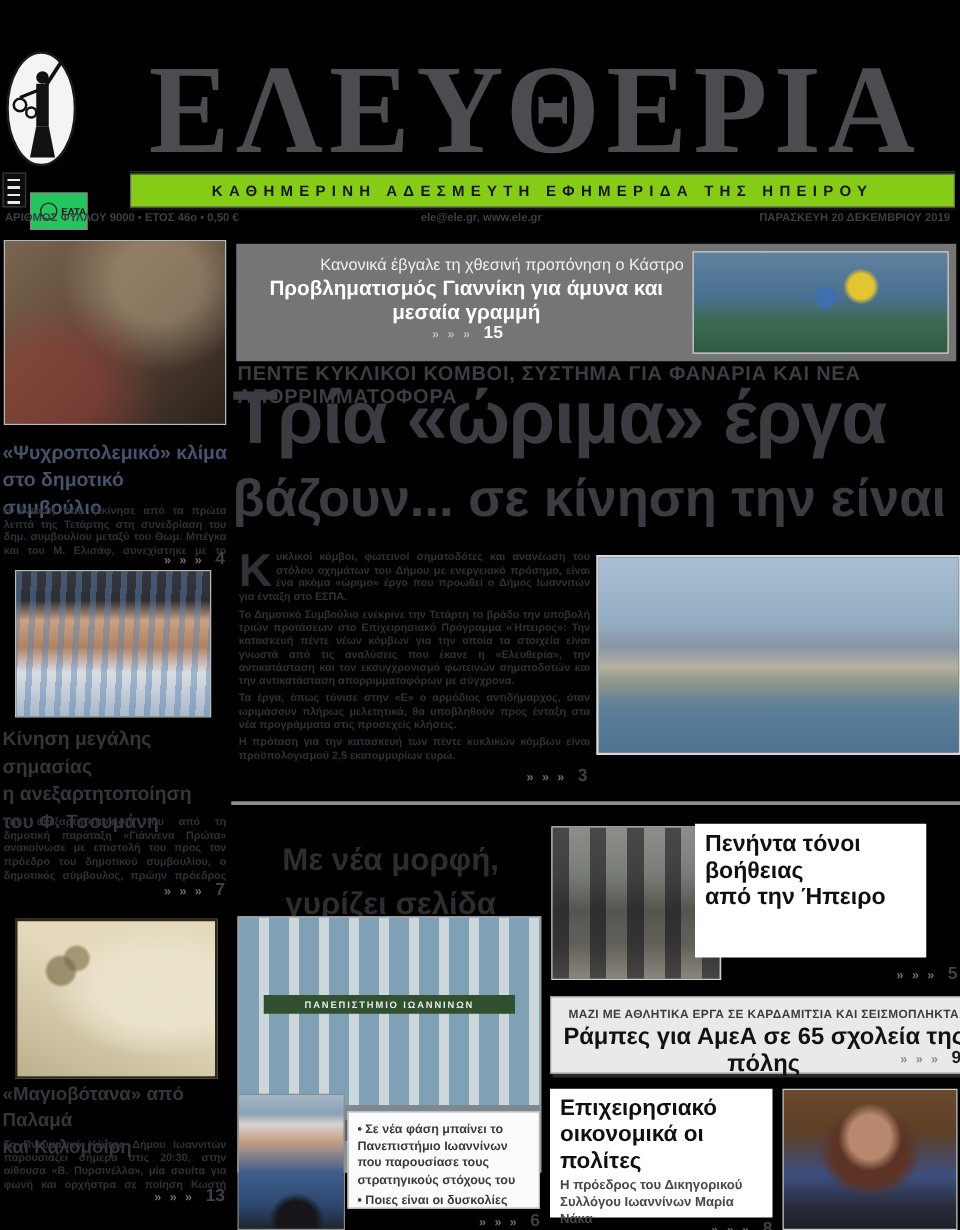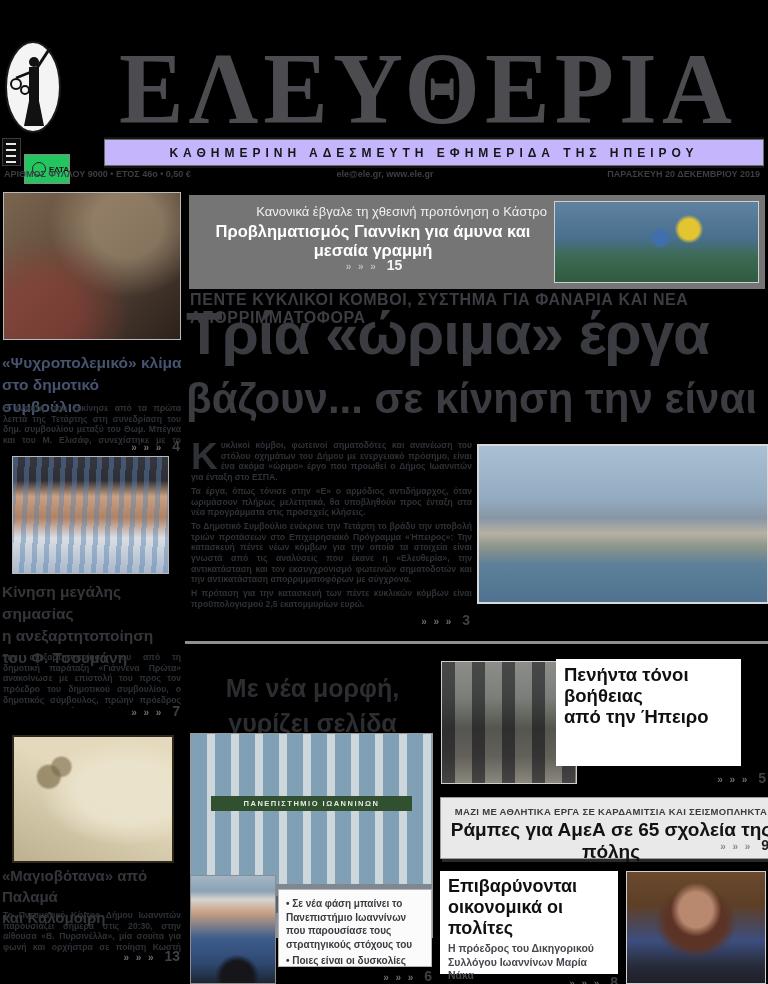--- a/index.html
+++ b/index.html
@@ -10,21 +10,21 @@
   .mast-title{left:90px;top:34px;width:676px;height:102px;text-align:center;
     font-family:"Liberation Serif",serif;font-weight:bold;font-size:94px;line-height:100px;
     color:#4c4c50;letter-spacing:5px;transform:scale(1.03,1.08);transform-origin:center top;}
   .logo{left:4px;top:40px;width:58px;height:94px;}
   .barcode{left:2px;top:138px;width:17px;height:26px;background:#0d0d0d;border:1px solid #3a3a3a;
     background-image:repeating-linear-gradient(0deg,#e8e8e8 0 2px,transparent 2px 6px);background-size:10px 100%;background-position:3px 4px;background-repeat:no-repeat;}
   .elta{left:24px;top:154px;width:44px;height:28px;background:#22c55e;border:1px solid #888;
     display:flex;align-items:center;justify-content:flex-end;gap:3px;}
   .elta-circle{width:12px;height:12px;border:1.5px solid #222;border-radius:50%;}
   .elta-label{font-size:8px;font-weight:bold;color:#111;}
-  .subbox{left:104px;top:137px;width:660px;height:27px;background:#c4b5fd;
+  .subbox{left:104px;top:137px;width:660px;height:27px;background:#84cc16;
     border-top:2px solid #141414;border-bottom:2px solid #141414;box-shadow:0 0 0 1px #6a6a6a inset;
     display:flex;align-items:center;justify-content:center;}
   .subbox span{font-size:12px;font-weight:bold;letter-spacing:5px;color:#17171a;}
   .daterow{top:169px;height:13px;font-size:9px;font-weight:bold;color:#3e3e44;}
   .issue{left:4px;width:250px;}
   .contact{left:300px;width:170px;text-align:center;}
   .dateline{left:520px;width:244px;text-align:right;padding-right:4px;box-sizing:border-box;}
   
   .photo{box-sizing:border-box;border:1px solid #b9b9b9;}
   .marker{font-weight:bold;font-size:10px;color:#6e6e73;letter-spacing:2px;}
@@ -171,22 +171,22 @@
       <span class="num">15</span>
     </div>
     <div class="abs photo-foot photo"></div>
   </div>
 
   <div class="abs kicker">ΠΕΝΤΕ ΚΥΚΛΙΚΟΙ ΚΟΜΒΟΙ, ΣΥΣΤΗΜΑ ΓΙΑ ΦΑΝΑΡΙΑ ΚΑΙ ΝΕΑ ΑΠΟΡΡΙΜΜΑΤΟΦΟΡΑ</div>
   <div class="abs h1a">Τρία «ώριμα» έργα</div>
   <div class="abs h1b">βάζουν... σε κίνηση την είναι</div>
   <div class="abs lead-body small-body">
     <p><span class="dropcap">Κ</span><span>υκλικοί κόμβοι, φωτεινοί σηματοδότες και ανανέωση του στόλου οχημάτων του Δήμου με ενεργειακό πρόσημο, είναι ένα ακόμα «ώριμο» έργο που προωθεί ο Δήμος Ιωαννιτών για ένταξη στο ΕΣΠΑ.</span></p>
+    <p>Το Δημοτικό Συμβούλιο ενέκρινε την Τετάρτη το βράδυ την υποβολή τριών προτάσεων στο Επιχειρησιακό Πρόγραμμα «Ήπειρος»: Την κατασκευή πέντε νέων κόμβων για την οποία τα στοιχεία είναι γνωστά από τις αναλύσεις που έκανε η «Ελευθερία», την αντικατάσταση και τον εκσυγχρονισμό φωτεινών σηματοδοτών και την αντικατάσταση απορριμματοφόρων με σύγχρονα.</p>
     <p>Τα έργα, όπως τόνισε στην «Ε» ο αρμόδιος αντιδήμαρχος, όταν ωριμάσουν πλήρως μελετητικά, θα υποβληθούν προς ένταξη στα νέα προγράμματα στις προσεχείς κλήσεις.</p>
-    <p>Το Δημοτικό Συμβούλιο ενέκρινε την Τετάρτη το βράδυ την υποβολή τριών προτάσεων στο Επιχειρησιακό Πρόγραμμα «Ήπειρος»: Την κατασκευή πέντε νέων κόμβων για την οποία τα στοιχεία είναι γνωστά από τις αναλύσεις που έκανε η «Ελευθερία», την αντικατάσταση και τον εκσυγχρονισμό φωτεινών σηματοδοτών και την αντικατάσταση απορριμματοφόρων με σύγχρονα.</p>
     <p>Η πρόταση για την κατασκευή των πέντε κυκλικών κόμβων είναι προϋπολογισμού 2,5 εκατομμυρίων ευρώ.</p>
   </div>
   <div class="abs lead-mk marker">
     <span>» » »</span>
     <span class="num">3</span>
   </div>
   <div class="abs photo-lake"></div>
   <div class="abs rule-mid"></div>
 
   <div class="abs photo-council photo"></div>
@@ -246,21 +246,21 @@
   <div class="abs banner">
     <div class="banner-k">ΜΑΖΙ ΜΕ ΑΘΛΗΤΙΚΑ ΕΡΓΑ ΣΕ ΚΑΡΔΑΜΙΤΣΙΑ ΚΑΙ ΣΕΙΣΜΟΠΛΗΚΤΑ</div>
     <div class="banner-h">Ράμπες για ΑμεΑ σε 65 σχολεία της πόλης</div>
     <div class="banner-mk marker on-light">
       <span>» » »</span>
       <span class="num">9</span>
     </div>
   </div>
 
   <div class="abs law-box">
-    <div class="law-h pre">Επιβαρύνονται
+    <div class="law-h pre">Επιχειρησιακό
 οικονομικά οι πολίτες</div>
     <div class="law-sub pre">Η πρόεδρος του Δικηγορικού
 Συλλόγου Ιωαννίνων Μαρία Νάκα
 για το δικαστικό ένσημο στις αγωγές</div>
   </div>
   <div class="abs law-mk marker">
     <span>» » »</span>
     <span class="num">8</span>
   </div>
   <div class="abs photo-woman"></div>

